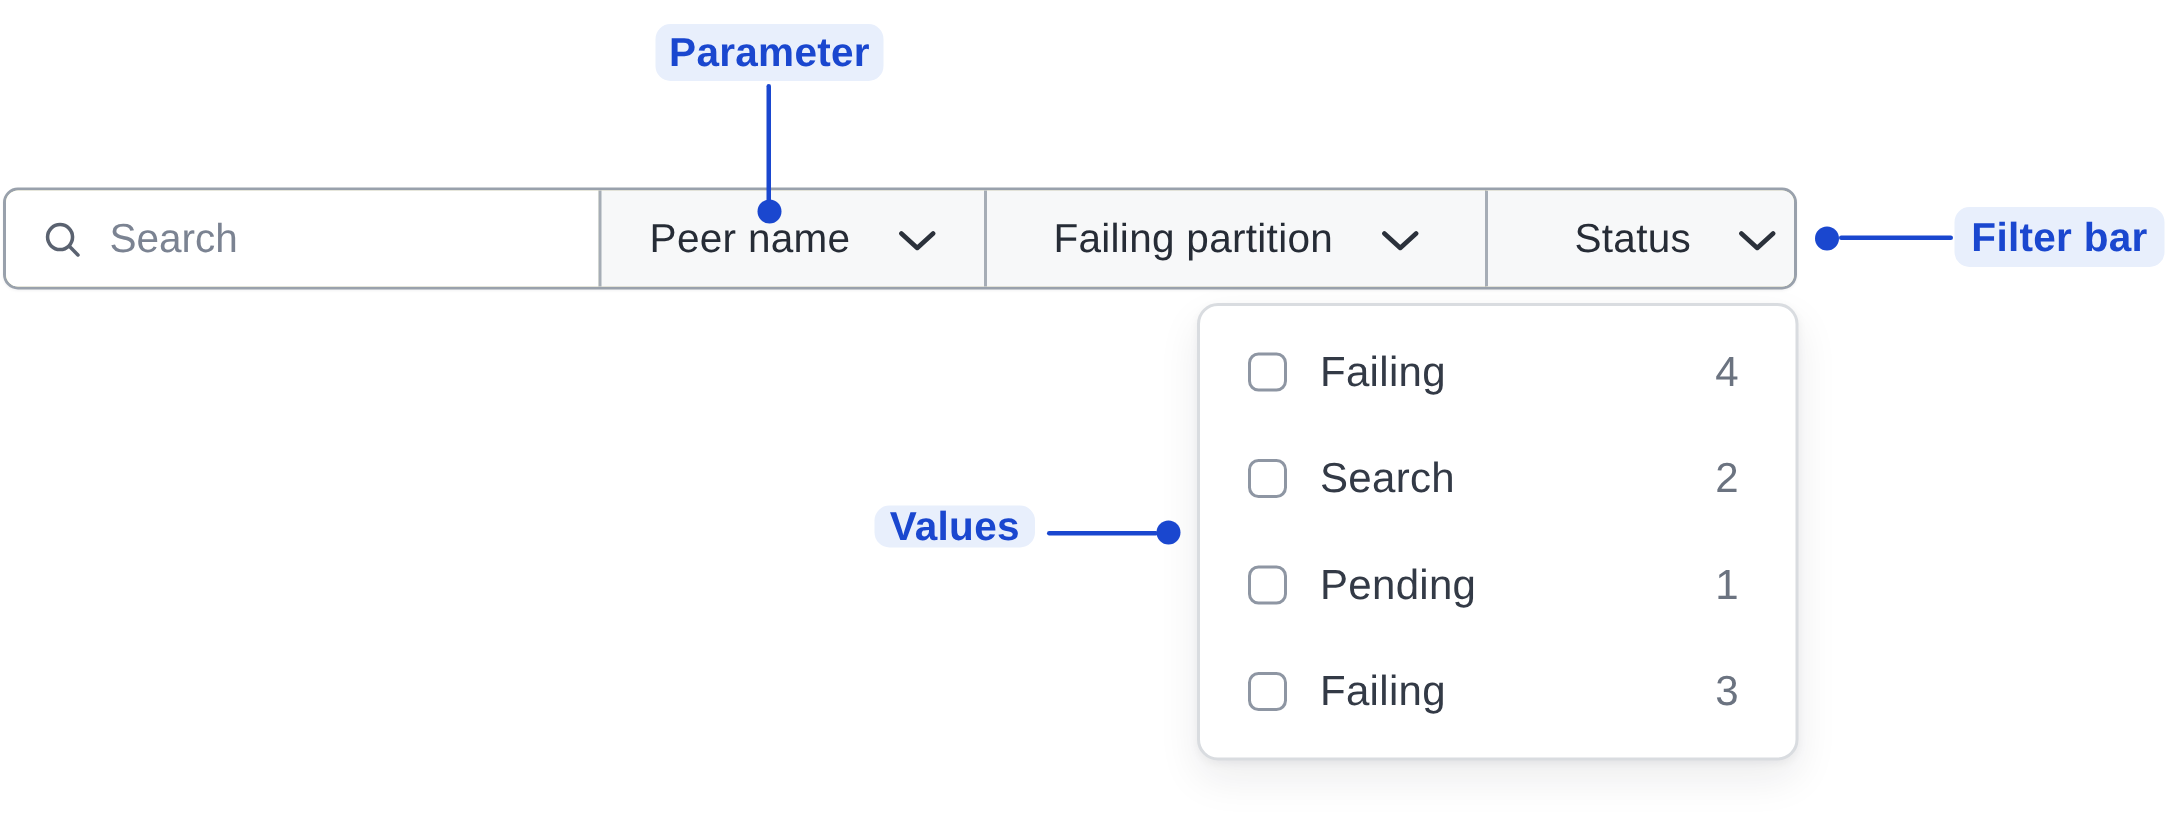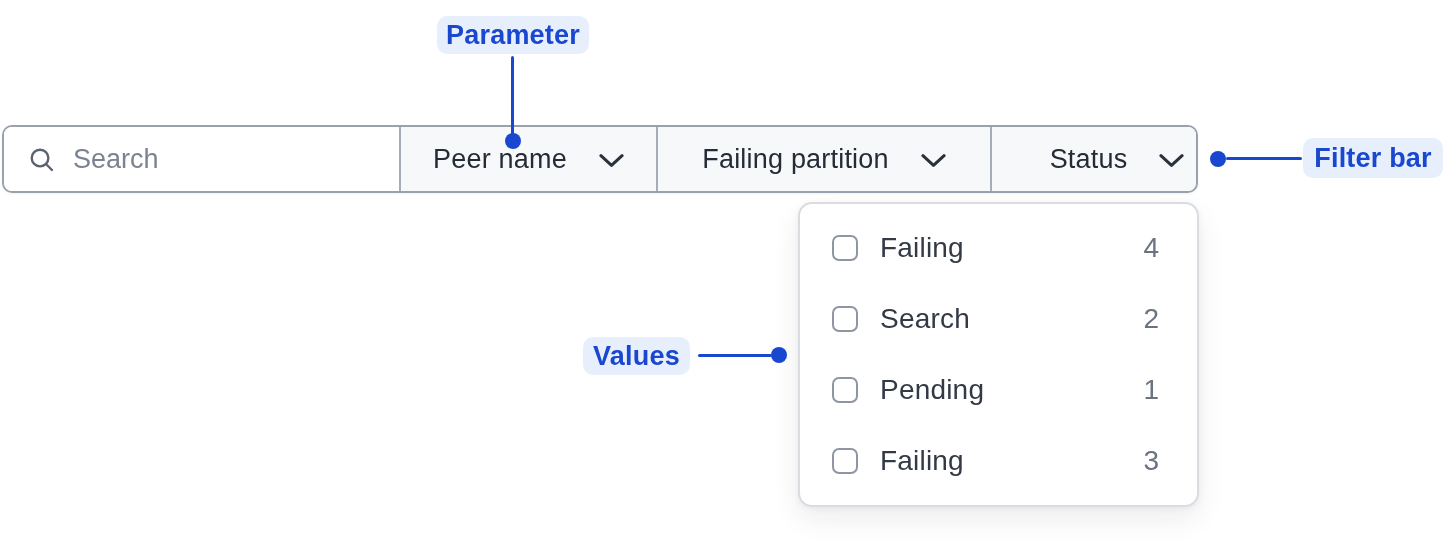--- a/index.html
+++ b/index.html
@@ -16,21 +16,21 @@
     position: absolute;
     display: flex; align-items: center; justify-content: center;
     background: var(--accent-bg, #e8effc);
     color: var(--accent, #1a47cf);
     border-radius: 10px;
     font-size: 27px; font-weight: 600; letter-spacing: .2px;
     white-space: nowrap;
   }
   .pill-parameter { left: 437px; top: 16px;  width: 152px; height: 38px; }
   .pill-filterbar { left: 1303px; top: 138px; width: 140px; height: 40px; }
-  .pill-values    { left: 583px; top: 337px; width: 107px; height: 38px; }
+  .pill-values    { left: 583px; top: 337px; width: 107px; height: 28px; }
 
   .conn-line { position: absolute; background: var(--accent, #1a47cf); border-radius: 2px; }
   .conn-dot  { position: absolute; width: 16px; height: 16px; border-radius: 50%;
                background: var(--accent, #1a47cf); }
 
   .line-parameter { left: 511px; top: 56px;  width: 3px;  height: 80px; }
   .dot-parameter  { left: 505px; top: 133px; }
 
   .line-filterbar { left: 1226px; top: 157px; width: 76px; height: 3px; }
   .dot-filterbar  { left: 1210px; top: 151px; }

